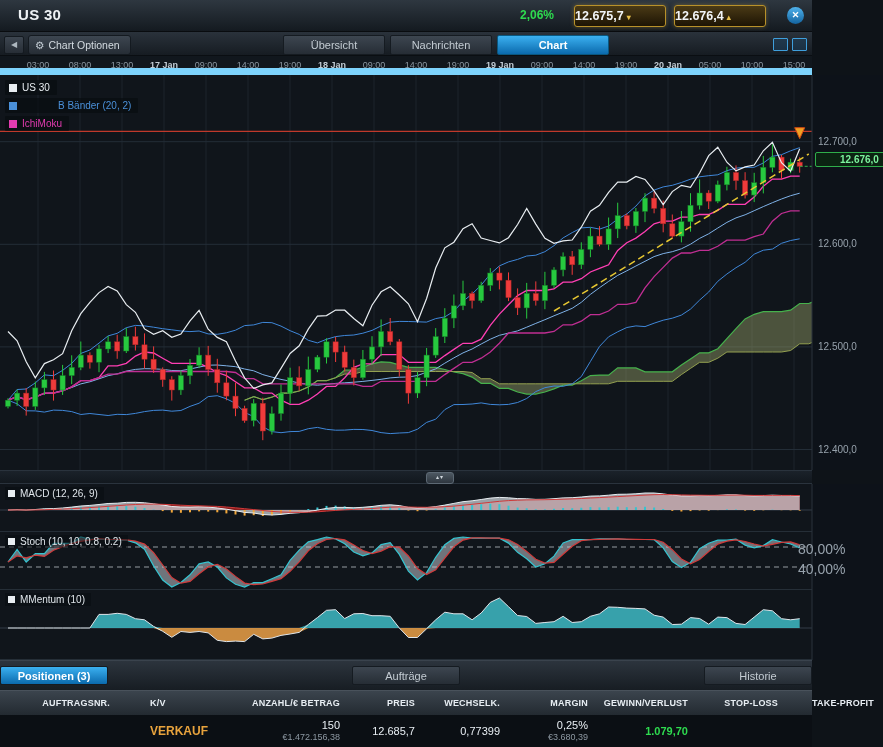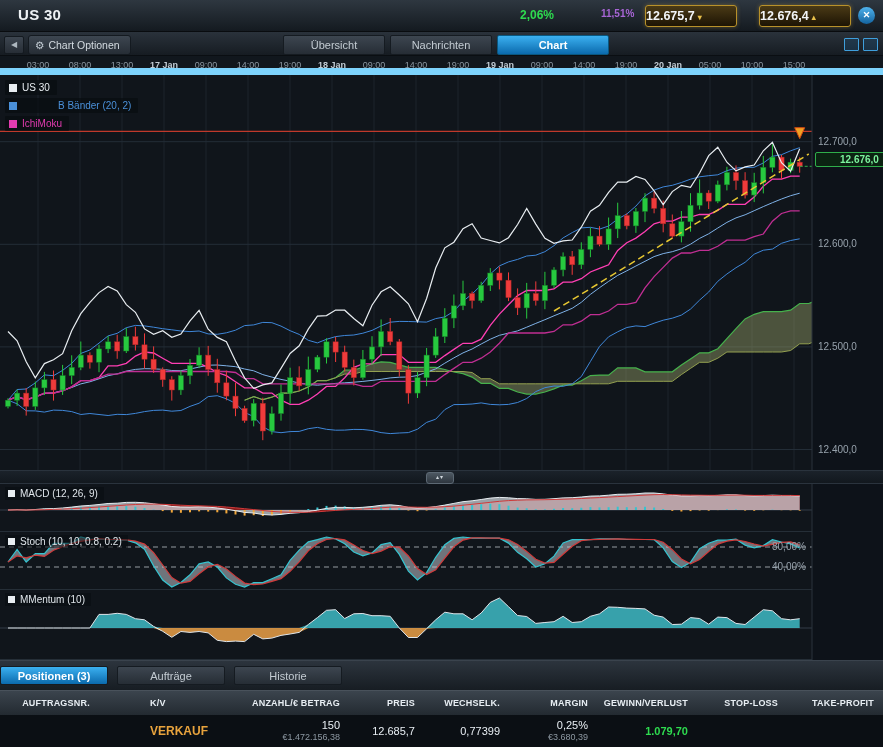--- a/index.html
+++ b/index.html
@@ -1,25 +1,25 @@
 <!DOCTYPE html>
 <html><head>
 <meta charset="utf-8">
 <style>
   html,body{margin:0;padding:0;}
   body{width:883px;height:747px;overflow:hidden;background:#0e1318;font-family:"Liberation Sans",sans-serif;}
-  .app{position:relative;width:883px;height:747px;user-select:none;}
+  .app{position:relative;width:812px;height:747px;user-select:none;}
 
   
   .header{height:32px;background:linear-gradient(#2e3740,#141a20);border-bottom:1px solid #090c0f;position:relative;box-sizing:border-box;}
   .symbol{position:absolute;left:18px;top:6px;font-size:15px;font-weight:bold;color:#eef2f5;letter-spacing:.3px;}
   .pct-day{position:absolute;left:520px;top:8px;font-size:12px;font-weight:bold;color:#2edb4f;}
   .pct-week{position:absolute;left:601px;top:8px;font-size:10px;font-weight:bold;color:#a865d6;}
   .price-btn{position:absolute;top:5px;width:90px;height:20px;background:linear-gradient(#4a3a16,#1d1404);border:1px solid #b8912a;border-radius:3px;color:#f2f5f8;font-size:12.5px;font-weight:bold;line-height:20px;cursor:pointer;box-shadow:0 0 4px rgba(230,180,60,.35);}
-  .price-btn.sell{right:146px;} .price-btn.buy{right:32px;}
+  .price-btn.sell{right:146px;} .price-btn.buy{right:46px;}
   .price-btn .arr{color:#e8c04a;font-size:8px;margin-left:3px;}
   .close-btn{position:absolute;right:8px;top:7px;width:17px;height:17px;border-radius:9px;background:linear-gradient(#4fb2ec,#13639f);color:#fff;font-size:9px;font-weight:bold;text-align:center;line-height:17px;cursor:pointer;}
 
   
   .toolbar{height:24px;background:linear-gradient(#2a323b,#161c22);border-bottom:1px solid #0a0e12;position:relative;box-sizing:border-box;}
   .tb-icon{position:absolute;top:4px;width:18px;height:16px;background:linear-gradient(#3d4650,#272e36);border:1px solid #141a20;border-radius:2px;color:#aeb8c0;font-size:8px;text-align:center;line-height:16px;cursor:pointer;}
   .chart-opts{position:absolute;left:28px;top:3px;height:18px;padding:0 10px 0 6px;background:linear-gradient(#3d4650,#262d35);border:1px solid #141a20;border-radius:3px;color:#d4dbe1;font-size:10.5px;line-height:18px;cursor:pointer;}
   .chart-opts .gear{margin-right:4px;color:#c3ccd4;}
   .tabs{position:absolute;left:283px;top:3px;display:flex;gap:5px;}
   .tab{width:100px;height:18px;text-align:center;line-height:18px;font-size:11px;color:#c3cbd2;background:linear-gradient(#3d4650,#262d35);border:1px solid #151b21;border-radius:2px;cursor:pointer;}
@@ -43,31 +43,31 @@
   .cur-badge{position:absolute;left:815px;padding:1px 5px;border:1px solid #2fae4a;background:#0b2312;color:#7df29d;font-size:10px;font-weight:bold;border-radius:2px;}
 
   .divider{height:14px;background:linear-gradient(#1b222a,#12181e);border-top:1px solid #2a333d;border-bottom:1px solid #2a333d;position:relative;box-sizing:border-box;}
   .handle{position:absolute;left:426px;top:1px;width:26px;height:10px;background:linear-gradient(#4d5862,#2e363f);border:1px solid #5d6974;border-radius:3px;color:#cfd6dc;font-size:6px;text-align:center;line-height:9px;letter-spacing:1px;cursor:row-resize;}
 
   .panel{position:relative;border-bottom:1px solid #252e37;box-sizing:border-box;background:#10151b;}
   #macd-panel{height:48px;} #stoch-panel{height:58px;} #mom-panel{height:70px;}
   .panel-label{position:absolute;left:5px;top:3px;display:flex;align-items:center;gap:5px;background:rgba(8,12,16,.55);padding:1px 6px 1px 3px;cursor:pointer;}
   .panel-label .sq{width:7px;height:7px;background:#e8edf1;}
   .panel-label .txt{font-size:10px;color:#dfe5ea;}
-  .stoch-lv{position:absolute;left:772px;font-size:10px;color:#97a2ac;}
+  .stoch-lv{position:absolute;left:798px;font-size:14px;color:#97a2ac;}
 
   
-  .bottom-tabs{height:30px;background:linear-gradient(#2c343d,#171d23);border-top:1px solid #3a434d;display:flex;justify-content:flex-start;align-items:center;gap:9px;box-sizing:border-box;}
+  .bottom-tabs{height:30px;background:linear-gradient(#2c343d,#171d23);border-top:1px solid #3a434d;display:flex;justify-content:space-between;align-items:center;gap:9px;box-sizing:border-box;}
   .btab{min-width:108px;height:19px;padding:0 10px;text-align:center;line-height:19px;font-size:11px;color:#c3cbd2;background:linear-gradient(#3d4650,#262d35);border:1px solid #151b21;border-radius:2px;cursor:pointer;box-sizing:border-box;}
   .btab.active{background:linear-gradient(#3bb0f0,#0b6aad);color:#fff;font-weight:bold;}
 
   
   .thead{height:25px;background:linear-gradient(#3b444d,#232a31);border-top:1px solid #49525b;display:grid;grid-template-columns:118px 112px 118px 75px 85px 88px 100px 90px 96px 1fr;align-items:center;font-size:9px;font-weight:bold;color:#e8eef3;letter-spacing:.2px;box-sizing:border-box;}
   .th{padding-right:8px;text-align:right;white-space:nowrap;overflow:hidden;cursor:pointer;}
-  .th.left{text-align:center;padding-left:2px;}
+  .th.left{text-align:right;padding-left:2px;}
   .th.kvh{text-align:left;padding-left:32px;}
   .trow{height:32px;background:#0b0f14;display:grid;grid-template-columns:118px 112px 118px 75px 85px 88px 100px 90px 96px 1fr;align-items:center;font-size:11px;color:#e8eef3;cursor:pointer;}
   .td{text-align:right;padding-right:8px;}
   .td.two{line-height:12px;}
   .td .sub{display:block;font-size:9px;color:#8d98a2;font-weight:normal;}
   .td.kv{text-align:left;padding-left:32px;color:#e8a33d;font-weight:bold;font-size:12px;}
   .td.gv{color:#2edb4f;font-weight:bold;}
 </style>
 </head>
 <body>

